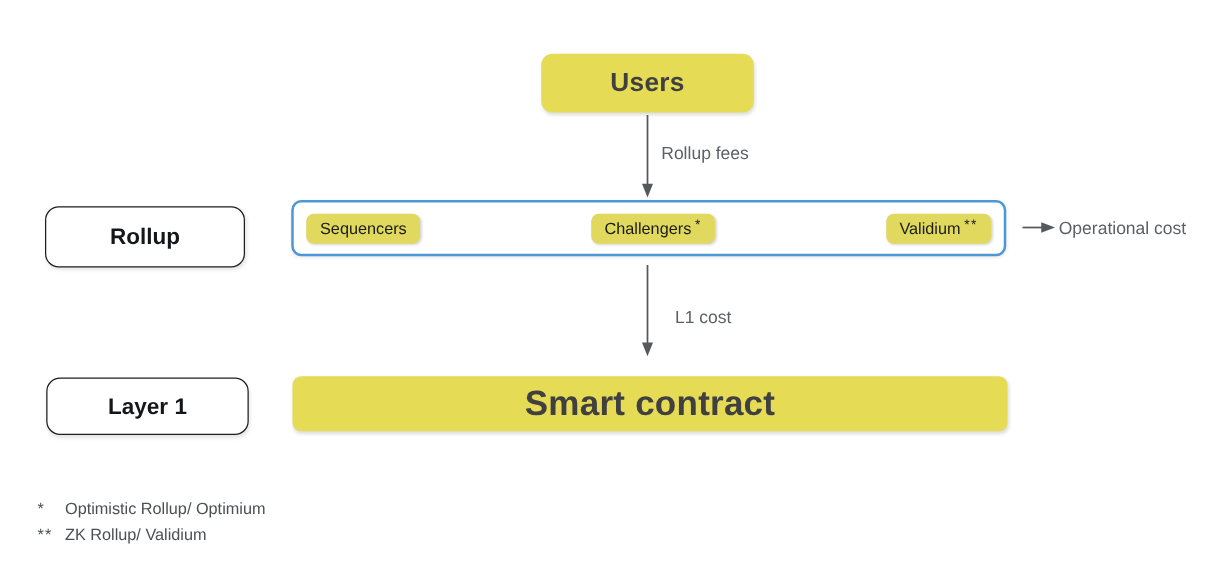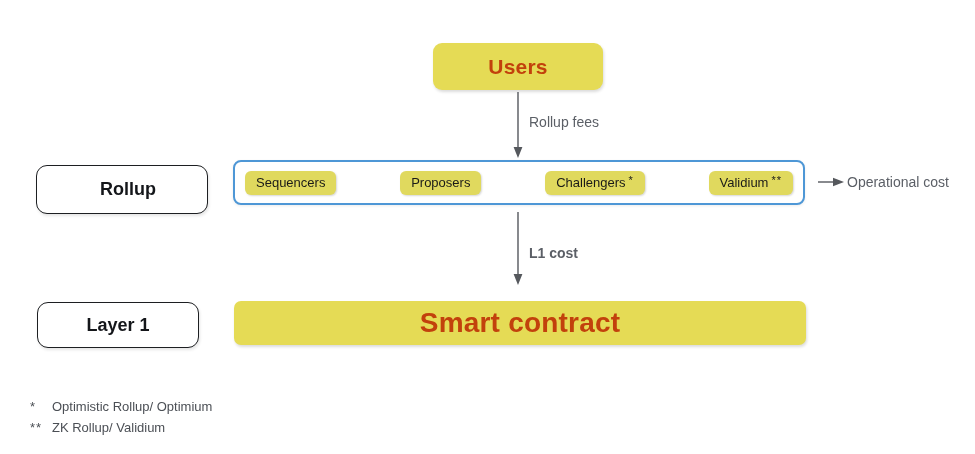--- a/index.html
+++ b/index.html
@@ -24,21 +24,21 @@
   
   .yellow-block {
     position: absolute;
     background: #e5db55;
     border-radius: 9px;
     box-shadow: 1px 2px 3px rgba(0,0,0,0.14);
     display: flex;
     align-items: center;
     justify-content: center;
     font-weight: bold;
-    color: #c2410c;
+    color: #404040;
     letter-spacing: 0.2px;
   }
 
   #users-block {
     left: 433px;
     top: 43px;
     width: 170px;
     height: 47px;
     font-size: 21px;
   }
@@ -64,21 +64,20 @@
     font-weight: bold;
     font-size: 18px;
     color: #14161a;
     box-shadow: 1px 2px 3px rgba(0,0,0,0.10);
   }
   #label-rollup {
     left: 36px;
     top: 165px;
     width: 158px;
     height: 47px;
-    padding-left: 12px;
   }
   #label-layer1 {
     left: 37px;
     top: 302px;
     width: 160px;
     height: 44px;
   }
 
   
   #rollup-container {
@@ -133,21 +132,21 @@
   .arrow-head { fill: #55585d; }
 
   
   .edge-caption {
     position: absolute;
     font-size: 14px;
     color: #5b5f66;
     white-space: nowrap;
   }
   #caption-rollup-fees  { left: 529px; top: 114px; }
-  #caption-l1-cost      { left: 529px; top: 245px; font-weight: bold; }
+  #caption-l1-cost      { left: 540px; top: 245px; }
   #caption-operational  { left: 847px; top: 174px; }
 
   
   #footnotes {
     position: absolute;
     left: 30px;
     top: 399px;
     font-size: 13px;
     color: #4b4f55;
   }
@@ -184,23 +183,20 @@
     <span>Rollup</span>
   </div>
 
   <div id="rollup-container">
 
     <div class="actor-pill">
       <span>Sequencers</span>
     </div>
 
 
-    <div class="actor-pill">
-      <span>Proposers</span>
-    </div>
 
     <div class="actor-pill">
       <span>Challengers</span>
       <span class="sup">*</span>
     </div>
 
     <div class="actor-pill">
       <span>Validium</span>
       <span class="sup">**</span>
     </div>

